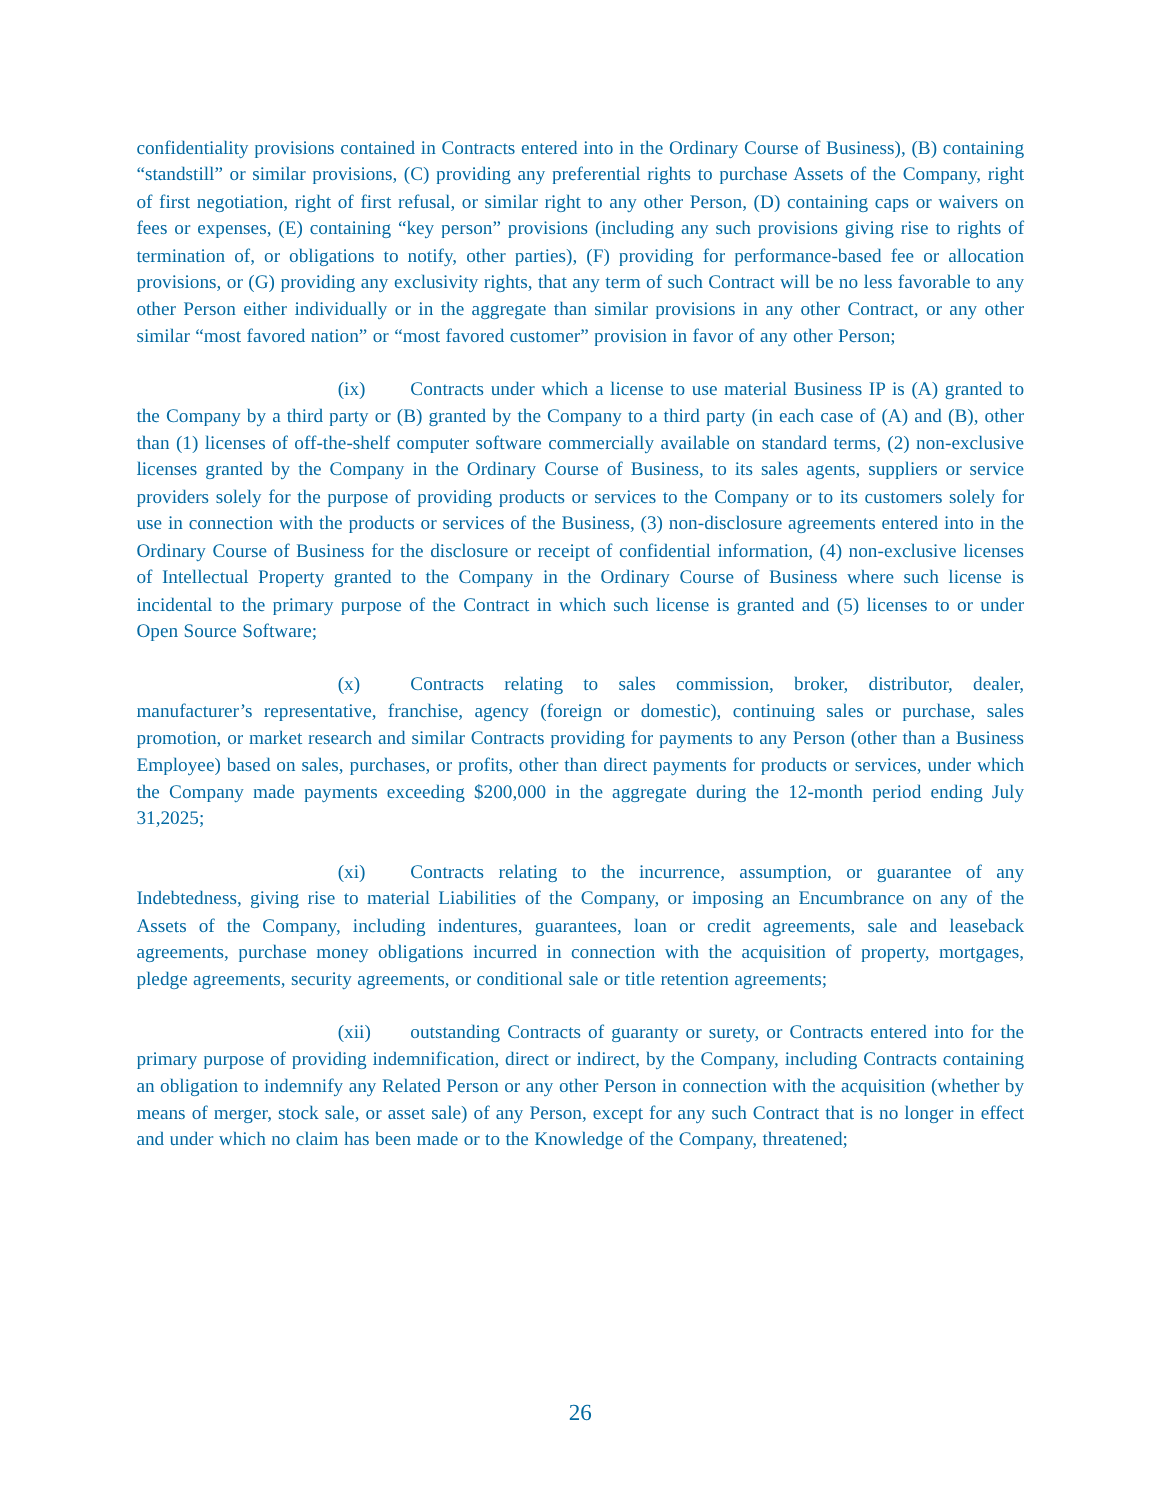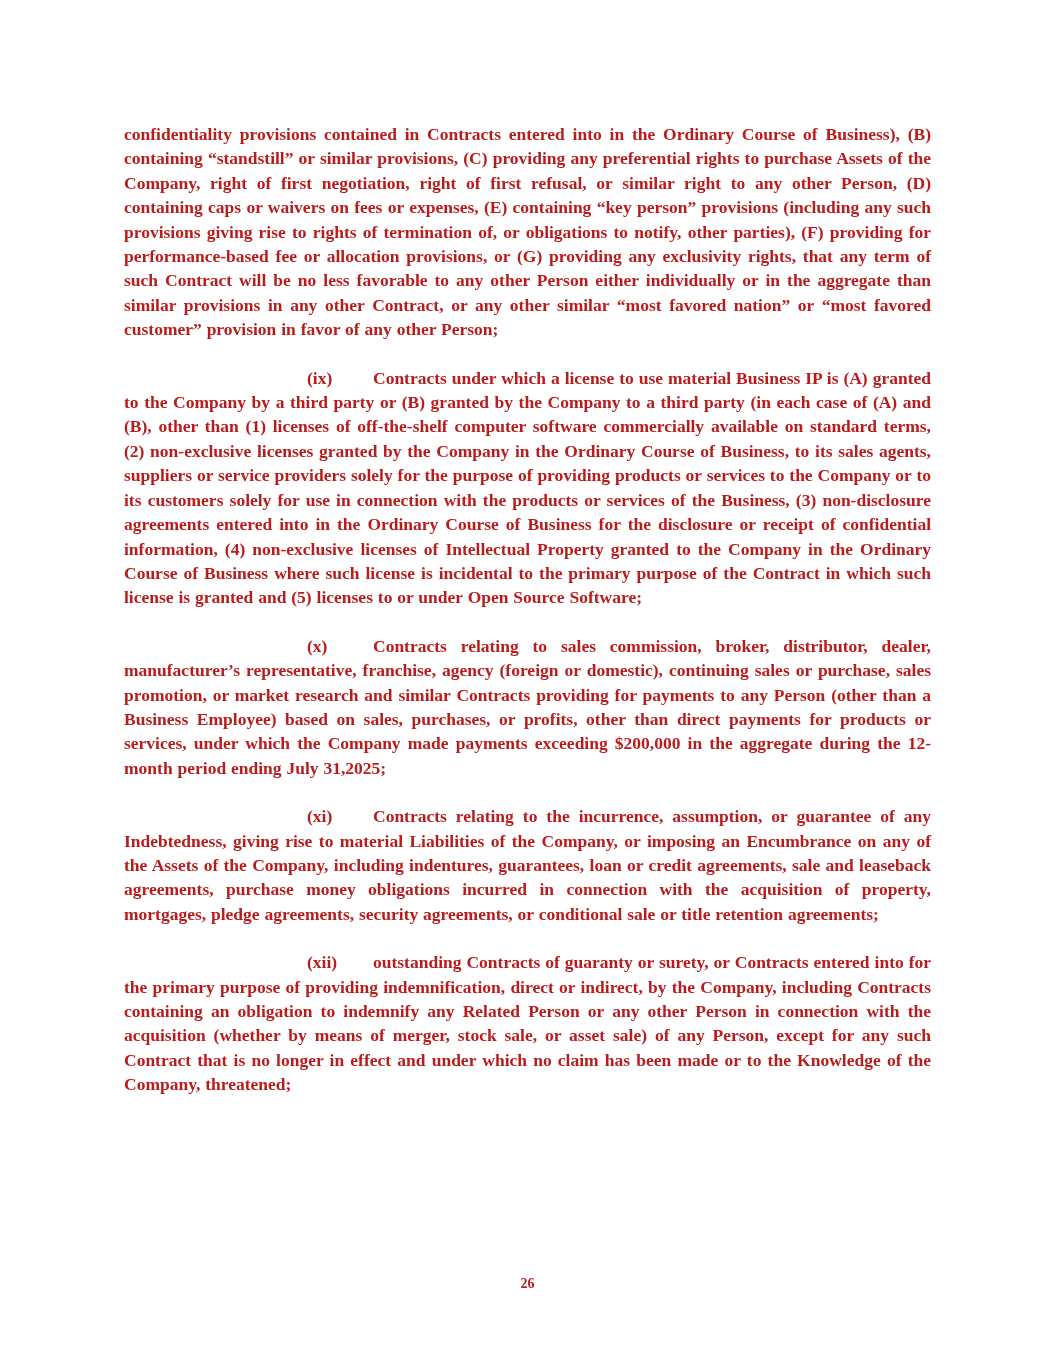--- a/index.html
+++ b/index.html
@@ -5,24 +5,23 @@
   html, body {
     margin: 0;
     padding: 0;
     background: #ffffff;
   }
   .page {
     position: relative;
     width: 1055px;
     height: 1295px;
     background: #ffffff;
-    color: #b91c1c;
+    color: #0369a1;
     font-family: "Liberation Serif", "DejaVu Serif", serif;
     overflow: hidden;
-    font-weight: bold;
   }
   .content {
     position: absolute;
     top: 122px;
     left: 124px;
     width: 807px;
   }
   .para {
     font-size: 17.5px;
     line-height: 24.4px;
@@ -37,21 +36,21 @@
     display: inline-block;
     width: 66px;
     text-indent: 0;
   }
   .page-number {
     position: absolute;
     top: 1272px;
     left: 0;
     width: 100%;
     text-align: center;
-    font-size: 14px;
+    font-size: 21px;
     line-height: 24.4px;
   }
 </style>
 </head>
 <body>
 
 <div class="page">
   <div class="content">
 
     <p class="para">confidentiality provisions contained in Contracts entered into in the Ordinary Course of Business), (B) containing “standstill” or similar provisions, (C) providing any preferential rights to purchase Assets of the Company, right of first negotiation, right of first refusal, or similar right to any other Person, (D) containing caps or waivers on fees or expenses, (E) containing “key person” provisions (including any such provisions giving rise to rights of termination of, or obligations to notify, other parties), (F) providing for performance-based fee or allocation provisions, or (G) providing any exclusivity rights, that any term of such Contract will be no less favorable to any other Person either individually or in the aggregate than similar provisions in any other Contract, or any other similar “most favored nation” or “most favored customer” provision in favor of any other Person;</p>

